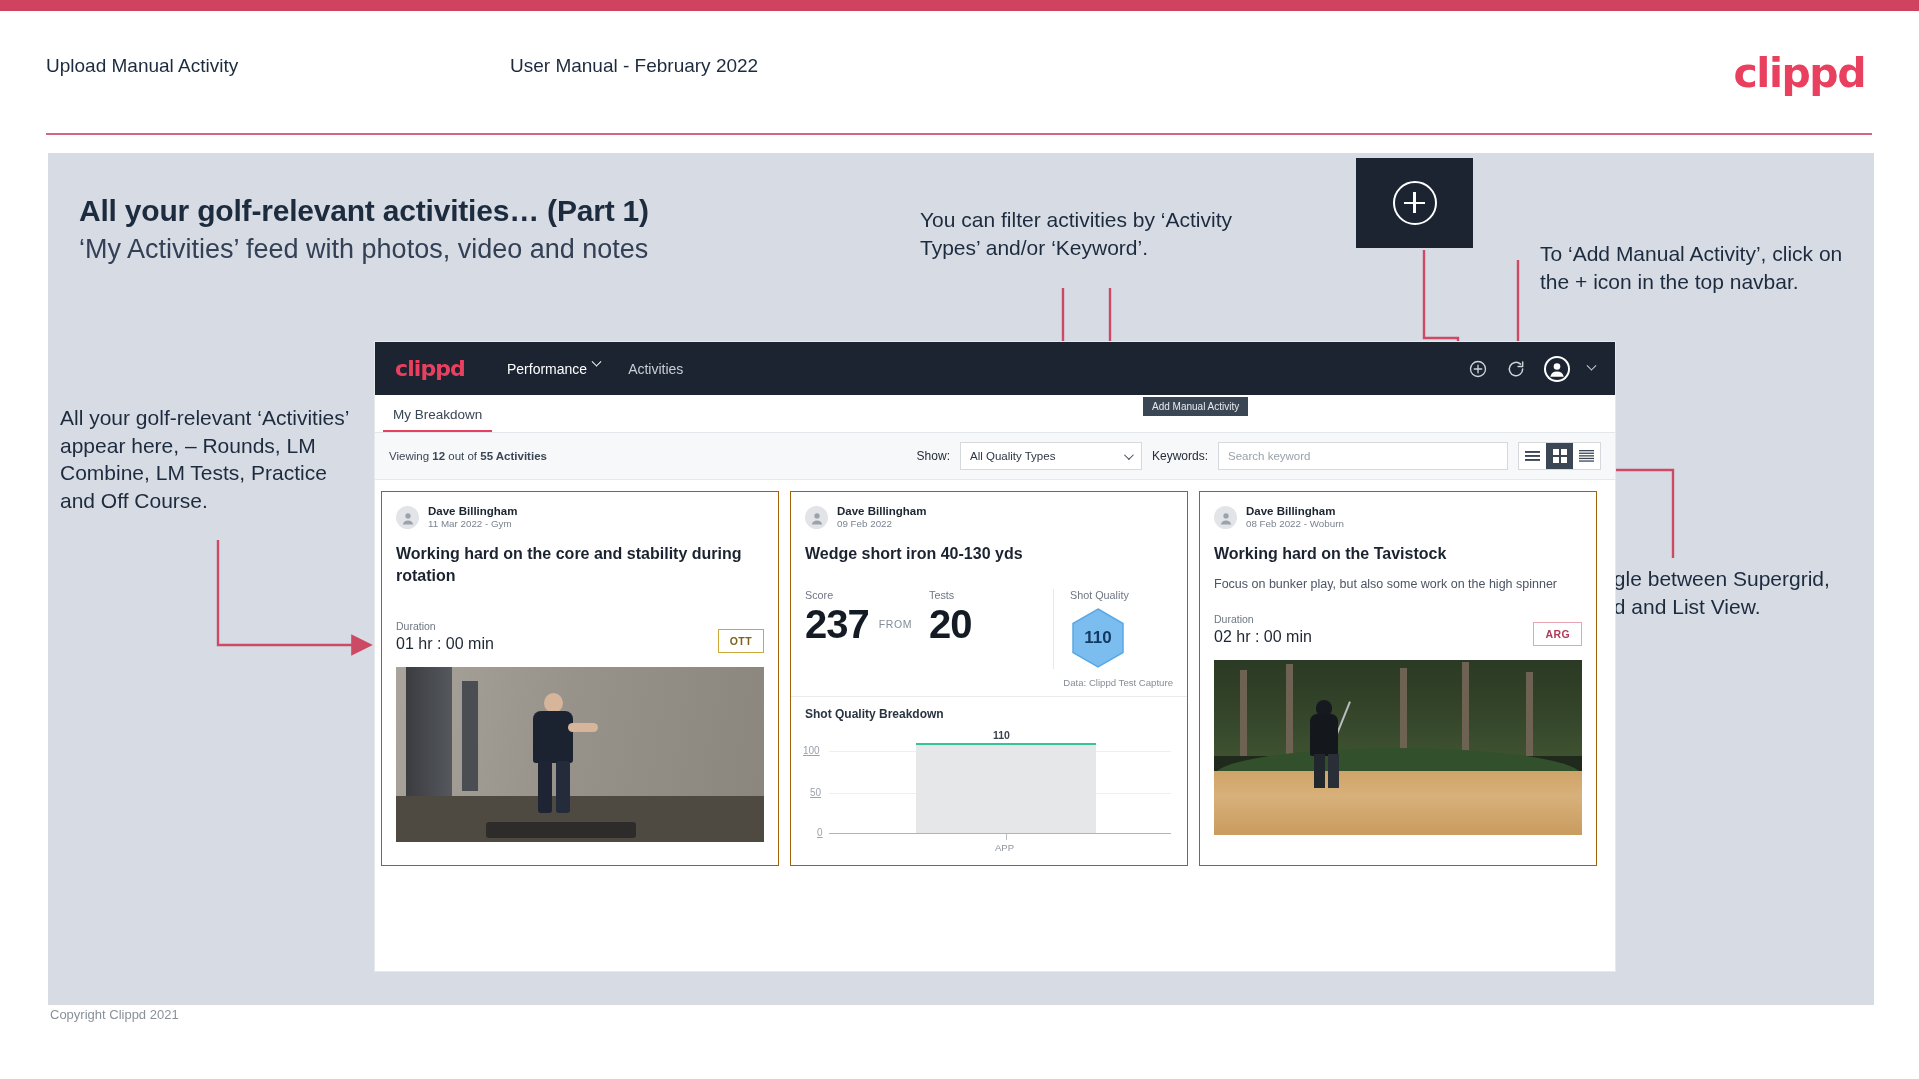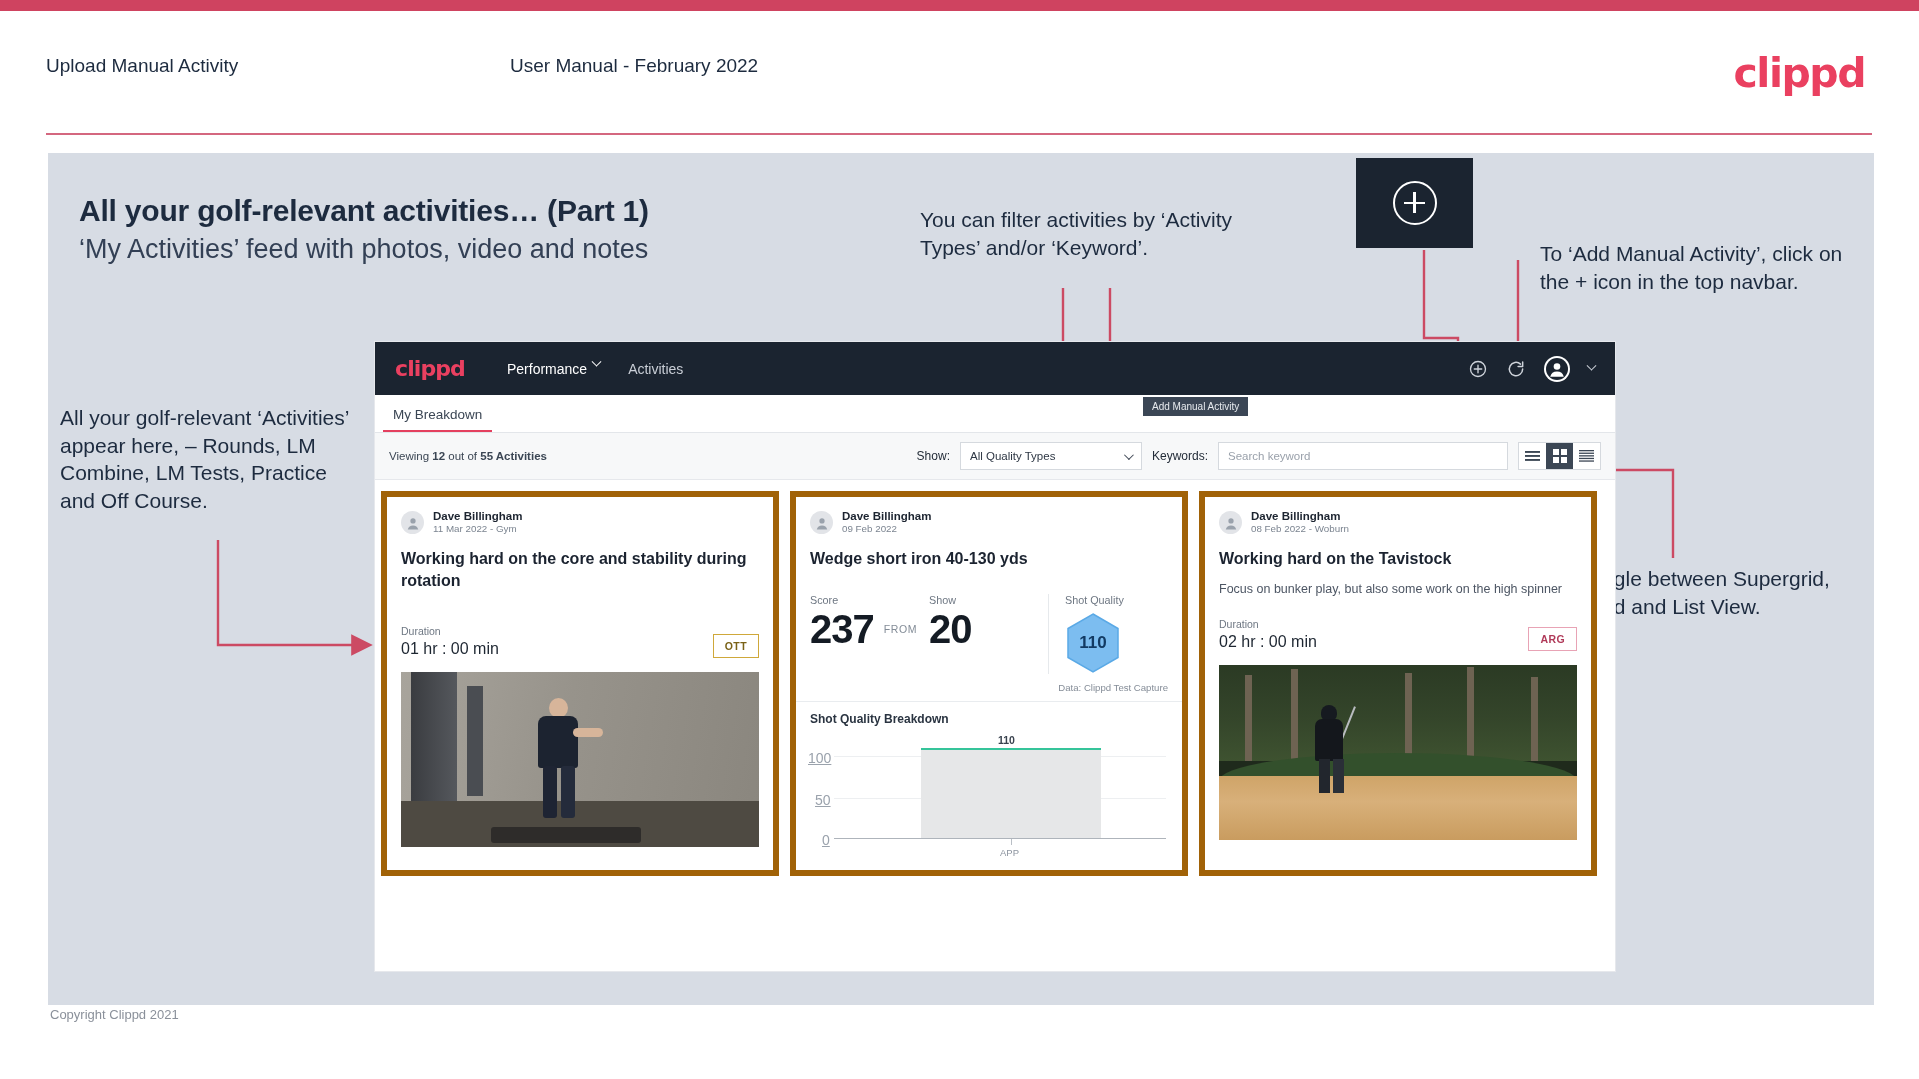--- a/index.html
+++ b/index.html
@@ -100,21 +100,21 @@
   .select .chev2 { position:absolute; right:10px; width:7px; height:7px;
     border-right:1.6px solid #414a57; border-bottom:1.6px solid #414a57;
     transform:rotate(45deg) translateY(-2px); }
   .kw-input { width:290px; height:28px; background:#fff; border:1px solid #d5d9de;
     display:flex; align-items:center; padding:0 9px; font-size:11.5px; color:#9aa1ab; }
   .viewtoggle { display:flex; border:1px solid #d5d9de; background:#fff; height:28px; }
   .vt { width:27px; height:26px; display:flex; align-items:center; justify-content:center; }
   .vt.on { background:#3c4755; }
 
   .cards { display:flex; gap:11px; padding:11px 6px; background:#fff; }
-  .card { width:398px; background:#fff; border:6px solid #a16207; }
+  .card { width:398px; background:#fff; border:1px solid #a16207; }
 
   .card-head { display:flex; align-items:center; gap:9px; padding:12px 14px 4px 14px; }
   .avatar { width:23px; height:23px; border-radius:50%; background:#e2e4e8; display:flex;
             align-items:center; justify-content:center; flex:none; }
   .who { font-size:11.5px; font-weight:700; color:#1c2430; line-height:1.25; }
   .when { font-size:9.8px; color:#7b8490; line-height:1.3; }
   .card-title { padding:8px 14px 0 14px; font-size:16px; font-weight:700; color:#1b2330; line-height:1.35; }
   .card-note { padding:12px 14px 0 14px; font-size:12.5px; color:#4c5563; }
 
   .dur-row { display:flex; align-items:flex-end; padding:14px; }
@@ -135,21 +135,21 @@
   .m-mid { display:flex; align-items:center; }
   .m-from { font-size:10.5px; color:#838c97; letter-spacing:.6px; padding:0 8px 0 0; }
   .hexwrap { margin-top:6px; }
   .hex { width:56px; height:62px; position:relative; display:flex; align-items:center; justify-content:center; }
   .hexval { position:absolute; font-size:17px; font-weight:700; color:#123a63; }
   .datasrc { text-align:right; font-size:9.6px; color:#858d98; padding:4px 14px 8px 14px;
              border-bottom:1px solid #e9ecef; }
 
   .sqb-title { font-size:12px; font-weight:700; color:#2a3441; padding:10px 14px 0 14px; }
   .chartbox { position:relative; height:128px; margin:6px 12px 10px 12px; }
-  .chart-axis-lbl { position:absolute; left:0; font-size:14px; color:#9aa2ac;text-decoration:underline; }
+  .chart-axis-lbl { position:absolute; left:0; font-size:10px; color:#9aa2ac;text-decoration:underline; }
   .gridline { position:absolute; left:26px; right:4px; height:1px; background:#edeff1; }
   .baseline { position:absolute; left:26px; right:4px; height:1.5px; background:#aeb4bb; }
   .bar { position:absolute; background:#e6e7e8; }
   .bar-cap { position:absolute; height:2.5px; background:#35c49a; }
   .bar-val { position:absolute; font-size:10.5px; font-weight:700; color:#39424e; }
   .tick { position:absolute; width:1px; background:#b9bfc6; }
   .xlab { position:absolute; font-size:9.5px; color:#8d95a0; }
 
   .copyright { position:absolute; left:50px; top:1007px; font-size:13px; color:#8a909a; }
 
@@ -374,21 +374,21 @@
 
         <div class="metrics">
           <div class="m-col">
             <div class="m-lab">Score</div>
             <div class="m-mid">
               <div class="m-big">237</div>
               <div class="m-from" style="padding-left:10px;">FROM</div>
             </div>
           </div>
           <div class="m-col">
-            <div class="m-lab">Show</div>
+            <div class="m-lab">Tests</div>
             <div class="m-big">20</div>
           </div>
           <div class="m-col q">
             <div class="m-lab">Shot Quality</div>
             <div class="hexwrap">
               <div class="hex">
                 <svg width="56" height="62" viewBox="0 0 56 62">
                   <polygon points="28,2 53,16.5 53,45.5 28,60 3,45.5 3,16.5" fill="#7cbdf0" stroke="#5aa9e6" stroke-width="1.5"></polygon>
                 </svg>
                 <span class="hexval">110</span>

